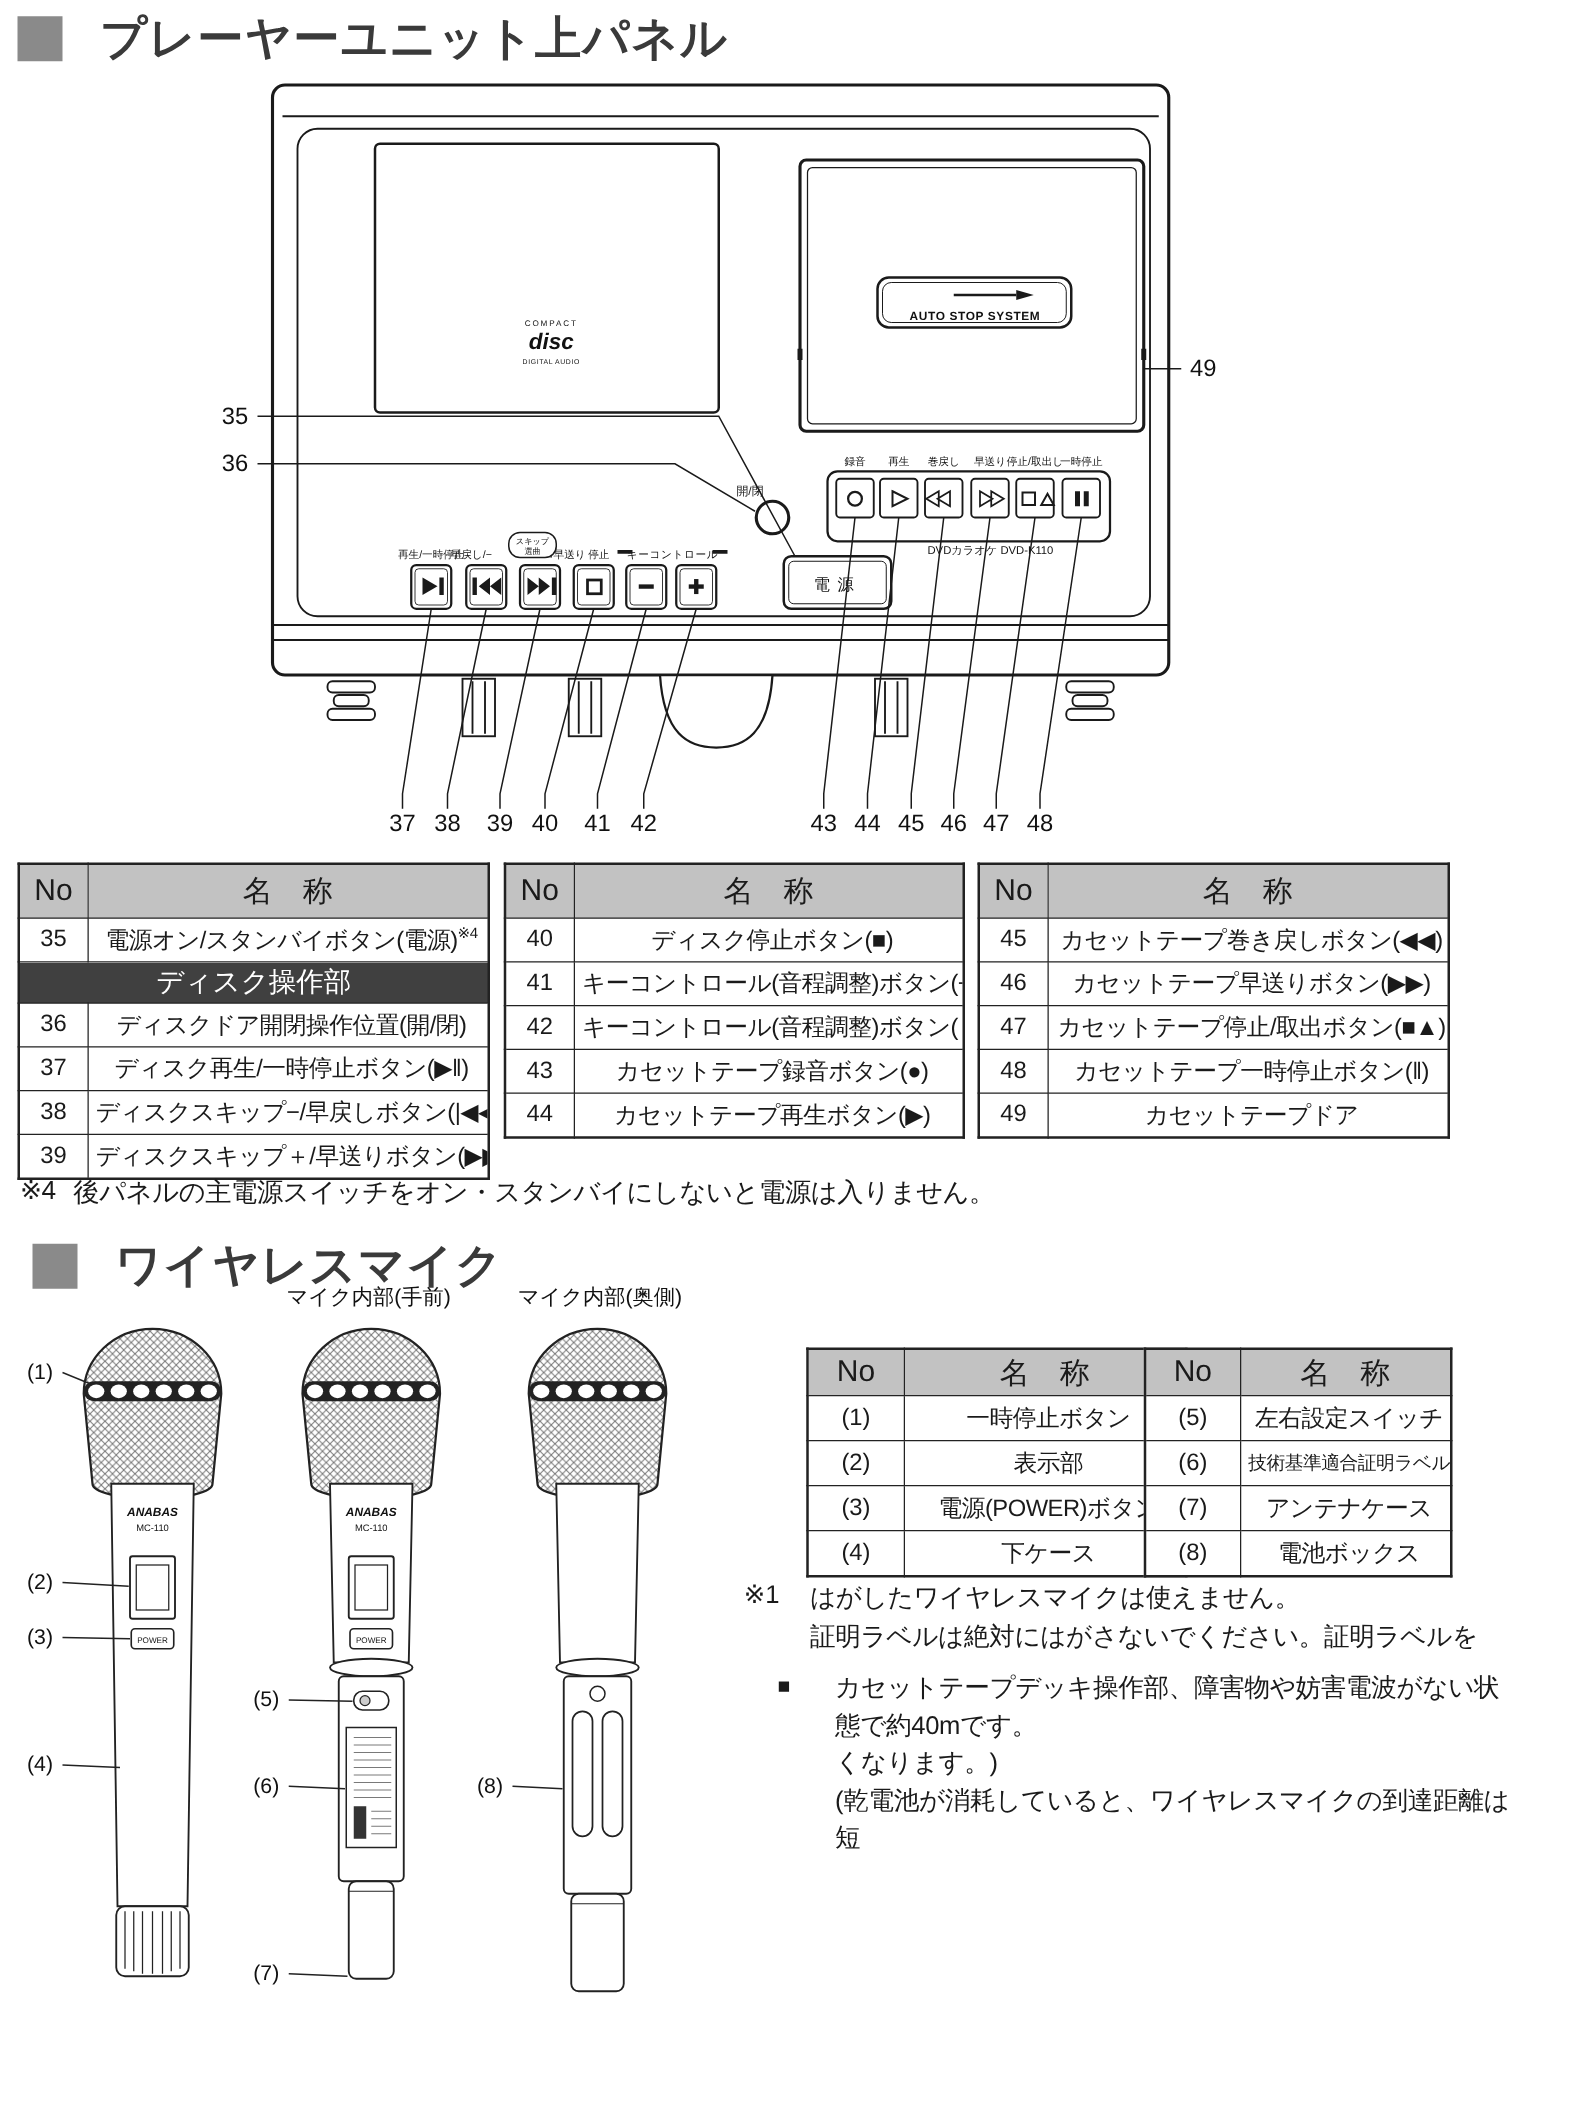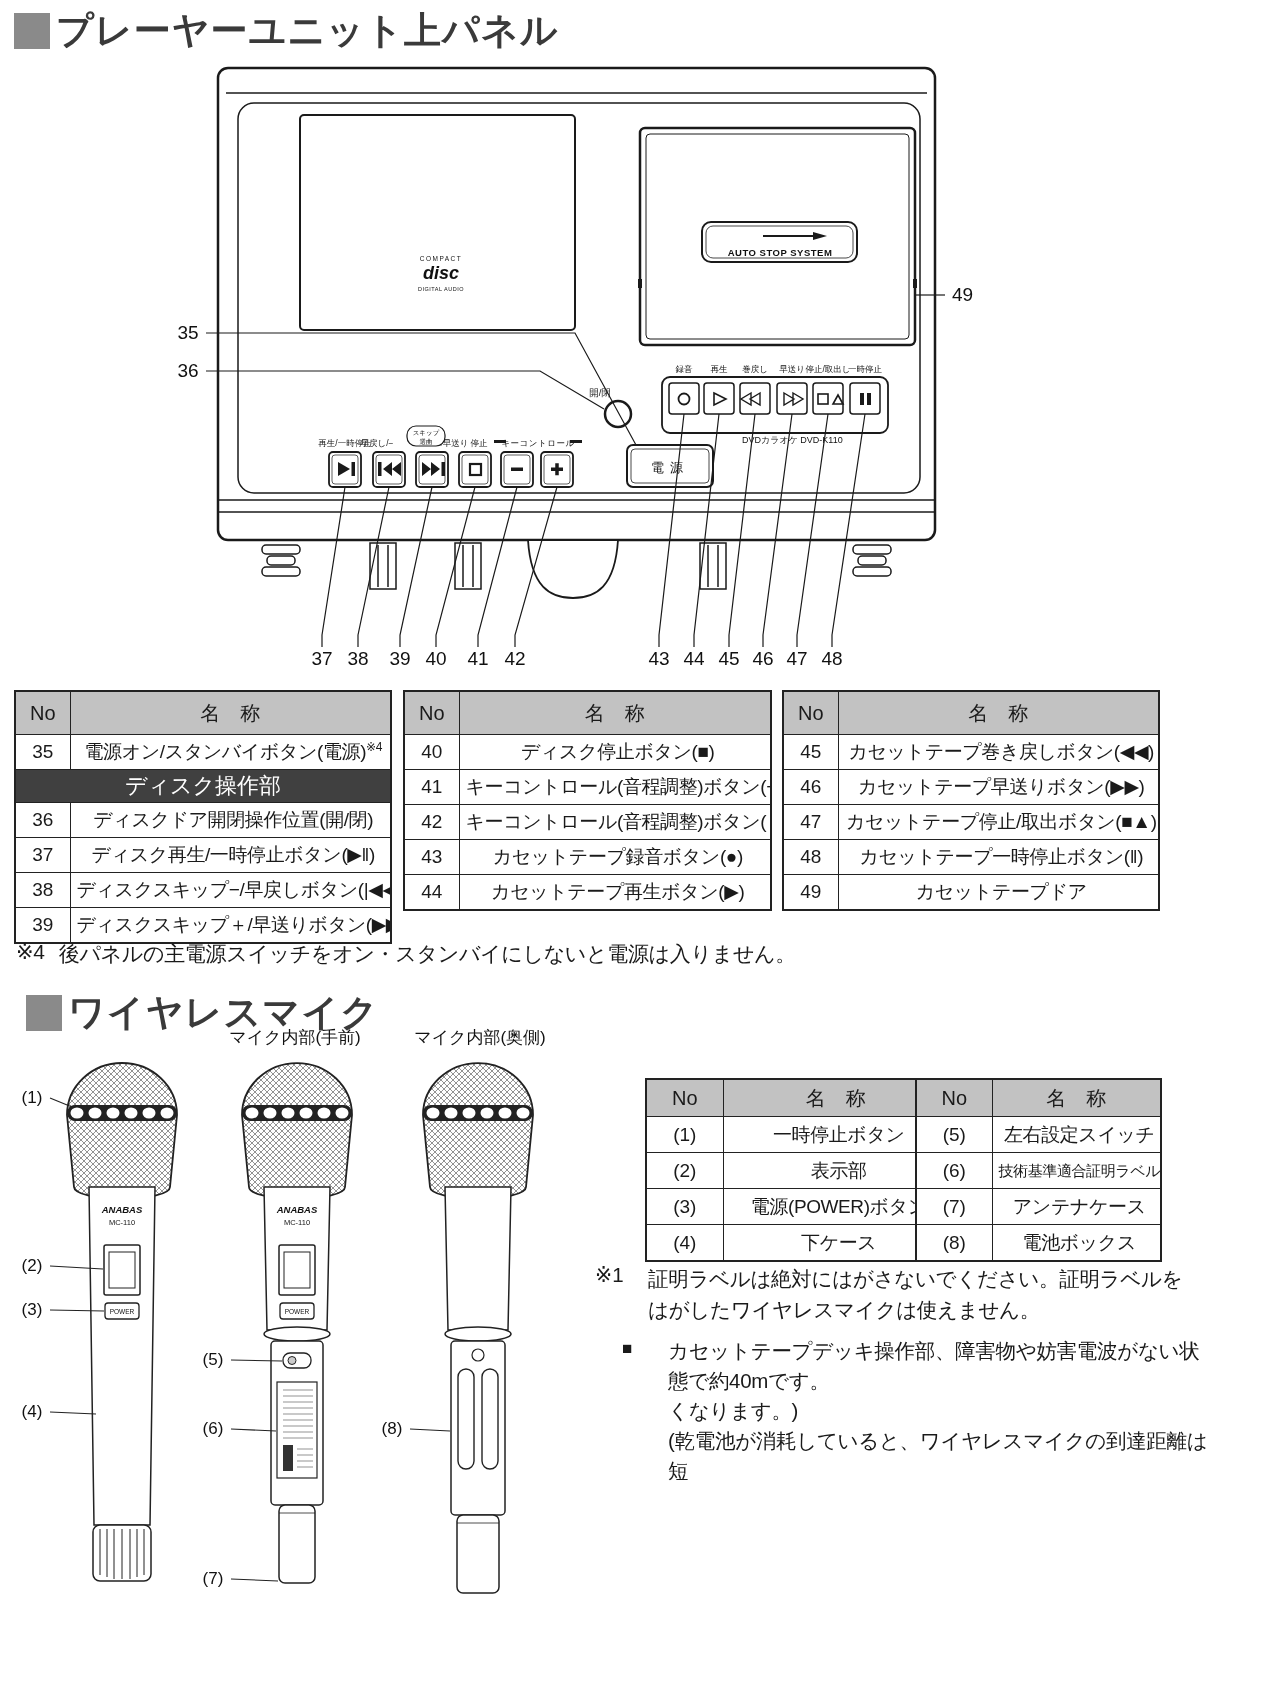--- a/index.html
+++ b/index.html
@@ -1,24 +1,24 @@
 <!DOCTYPE html>
 <html><head>
 <meta charset="utf-8">
 <style>
   html,body{margin:0;padding:0;background:#fff;}
   .page{position:relative;width:1275px;height:1700px;background:#fff;overflow:hidden;
         font-family:"Liberation Sans","DejaVu Sans",sans-serif;color:#1a1a1a;}
   .abs{position:absolute;}
-  .sec-title{display:flex;align-items:center;gap:6px;font-size:37px;font-weight:bold;color:#3a3a3a;letter-spacing:1px;text-align:right;}
+  .sec-title{display:flex;align-items:center;gap:30px;font-size:37px;font-weight:bold;color:#3a3a3a;letter-spacing:1px;text-align:right;}
   .sec-title .sq{width:36px;height:36px;background:#8a8a8a;flex:0 0 auto;}
   table.ptable{border-collapse:collapse;table-layout:fixed;background:#fff;font-size:19px;}
   table.ptable td{border:1.5px solid #222;height:34px;padding:0;overflow:hidden;white-space:nowrap;}
   table.ptable{border:2px solid #222;}
-  table.ptable tr.th td{background:#c2c2c2;text-align:center;font-size:20px;height:42px;}
+  table.ptable tr.th td{background:#c2c2c2;text-align:center;font-size:24px;height:42px;}
   table.ptable td.no{text-align:center;}
   table.ptable td.nm{padding-left:6px;letter-spacing:-0.4px;text-align:center;}
   table.ptable tr.sec td{background:#404040;color:#fff;text-align:center;font-size:22px;height:32px;}
   table.mtable td{height:35px;}
   table.mtable tr.th td{height:36px;}
   sup.fn{font-size:12px;}
   .note-line{line-height:31px;font-size:20.5px;letter-spacing:-0.3px;}
   .footnote{display:flex;gap:14px;font-size:21px;letter-spacing:-0.3px;}
   svg text{font-family:"Liberation Sans","DejaVu Sans",sans-serif;fill:#111;}
   .small-name{font-size:15px !important;letter-spacing:-0.8px;}
@@ -530,22 +530,22 @@
         </tr>
     <tr>
           <td class="no">(8)</td>
           <td class="nm">電池ボックス</td>
         </tr>
   </tbody>
     </table>
 
   <div class="abs" style="left:595px;top:1263px;font-size:20.5px;">※1</div>
   <div class="abs" style="left:648px;top:1263px;width:540px;">
+    <div class="note-line">はがしたワイヤレスマイクは使えません。</div>
     <div class="note-line">証明ラベルは絶対にはがさないでください。証明ラベルを</div>
-    <div class="note-line">はがしたワイヤレスマイクは使えません。</div>
   </div>
 
   <div class="abs" style="left:622px;top:1339px;font-size:17px;">■</div>
   <div class="abs" style="left:668px;top:1336px;width:540px;">
     <div class="note-line" style="line-height:30px;">カセットテープデッキ操作部、障害物や妨害電波がない状</div>
     <div class="note-line" style="line-height:30px;">態で約40mです。</div>
     <div class="note-line" style="line-height:30px;">くなります。)</div>
     <div class="note-line" style="line-height:30px;">(乾電池が消耗していると、ワイヤレスマイクの到達距離は短</div>
   </div>
 

